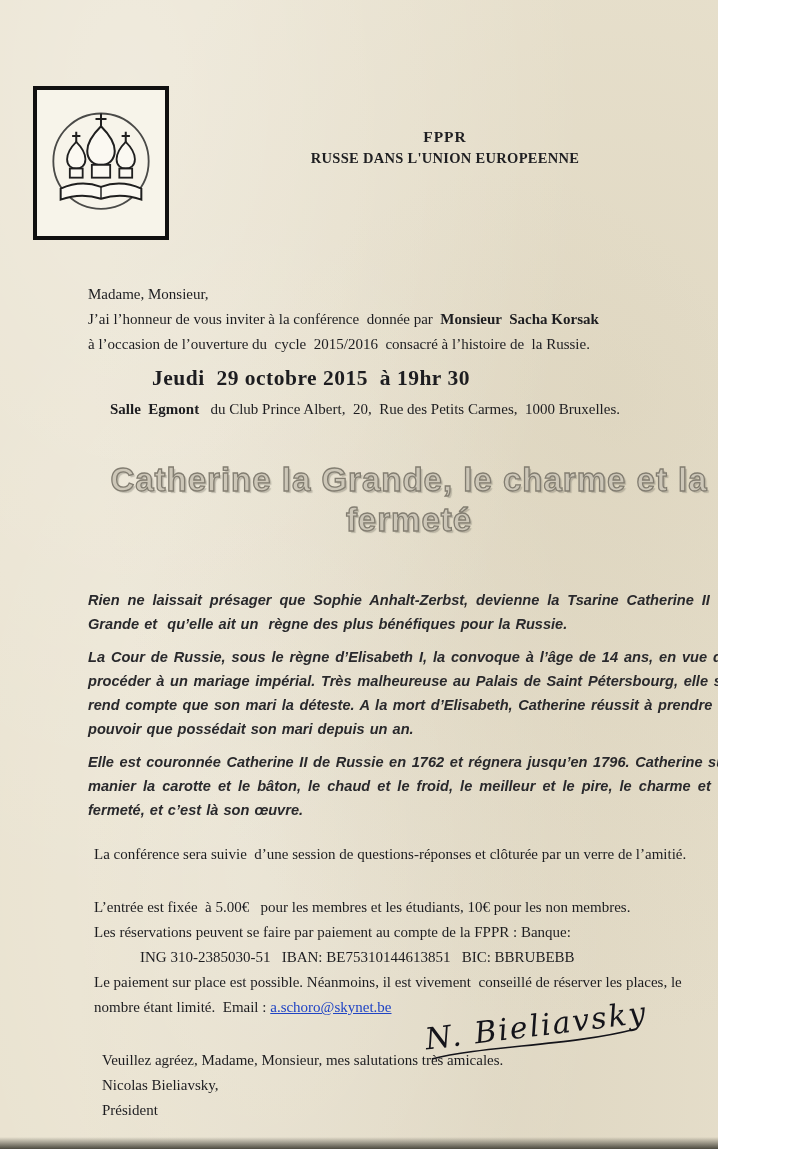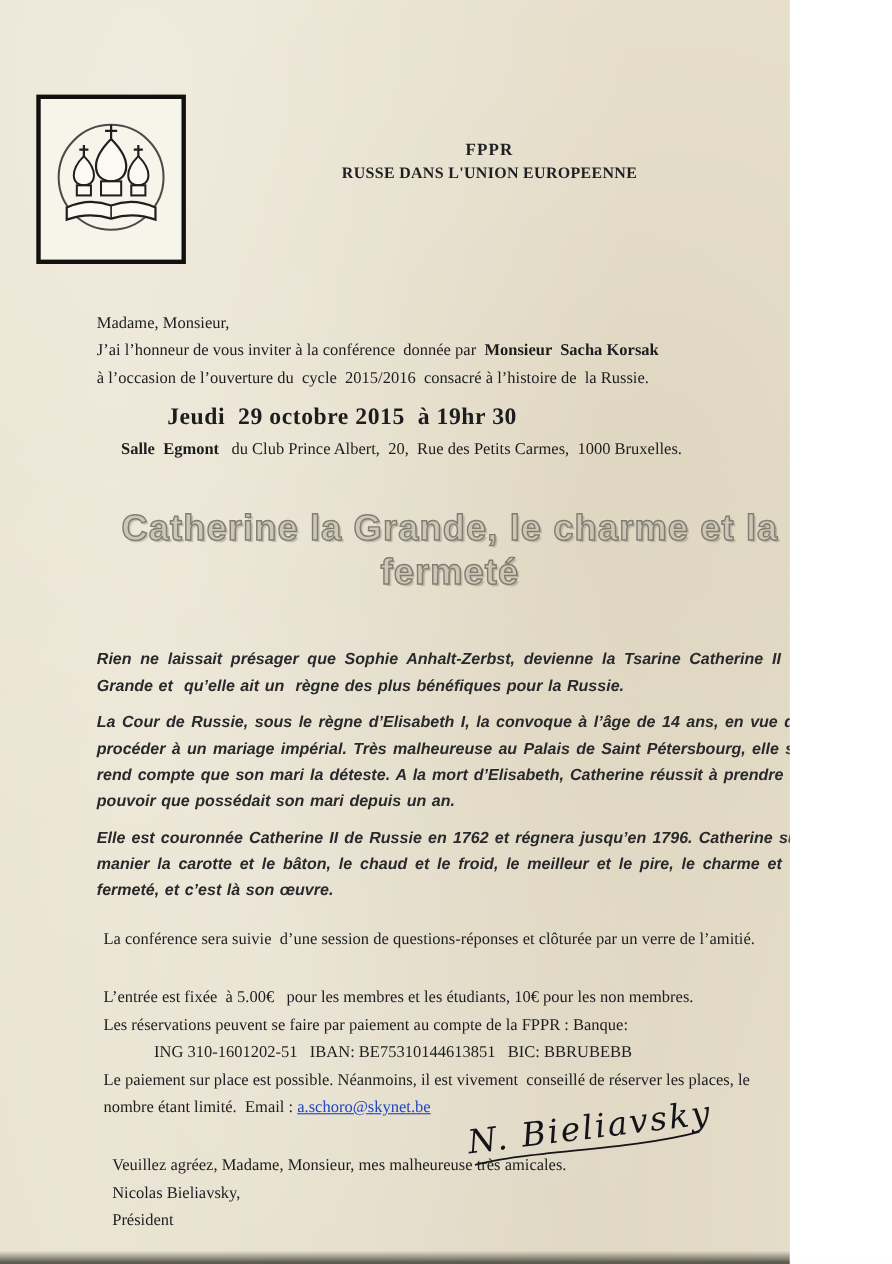--- a/index.html
+++ b/index.html
@@ -142,24 +142,24 @@
     <div class="lecture-paragraphs">
       <p>Rien ne laissait présager que Sophie Anhalt-Zerbst, devienne la Tsarine Catherine II la Grande et  qu’elle ait un  règne des plus bénéfiques pour la Russie.</p>
       <p>La Cour de Russie, sous le règne d’Elisabeth I, la convoque à l’âge de 14 ans, en vue de procéder à un mariage impérial. Très malheureuse au Palais de Saint Pétersbourg, elle se rend compte que son mari la déteste. A la mort d’Elisabeth, Catherine réussit à prendre le pouvoir que possédait son mari depuis un an.</p>
       <p>Elle est couronnée Catherine II de Russie en 1762 et régnera jusqu’en 1796. Catherine sut manier la carotte et le bâton, le chaud et le froid, le meilleur et le pire, le charme et la fermeté, et c’est là son œuvre.</p>
     </div>
 
     <p class="qa">La conférence sera suivie  d’une session de questions-réponses et clôturée par un verre de l’amitié.</p>
 
     <p class="price">L’entrée est fixée  à 5.00€   pour les membres et les étudiants, 10€ pour les non membres.</p>
     <p class="reservation">Les réservations peuvent se faire par paiement au compte de la FPPR : Banque:</p>
-    <p class="bank">ING 310-1601202-51   IBAN: BE75310144613851   BIC: BBRUBEBB</p>
+    <p class="bank">ING 310-2385030-51   IBAN: BE75310144613851   BIC: BBRUBEBB</p>
     <p class="payment"><span>Le paiement sur place est possible. Néanmoins, il est vivement  conseillé de réserver les places, le nombre étant limité.  Email : </span><a class="email-link" href="#">a.schoro@skynet.be</a></p>
 
-    <p class="valediction">Veuillez agréez, Madame, Monsieur, mes malheureuse très amicales.</p>
+    <p class="valediction">Veuillez agréez, Madame, Monsieur, mes salutations très amicales.</p>
     <p class="signer-name">Nicolas Bieliavsky,</p>
     <p class="signer-title">Président</p>
 
   </div>
 
   <div class="signature">
     <span>N. Bieliavsky</span>
     <svg width="215" height="14">
       <path d="M4 9 C55 2 145 13 210 4" stroke="#14141a" stroke-width="1.6" fill="none"></path>
     </svg>

